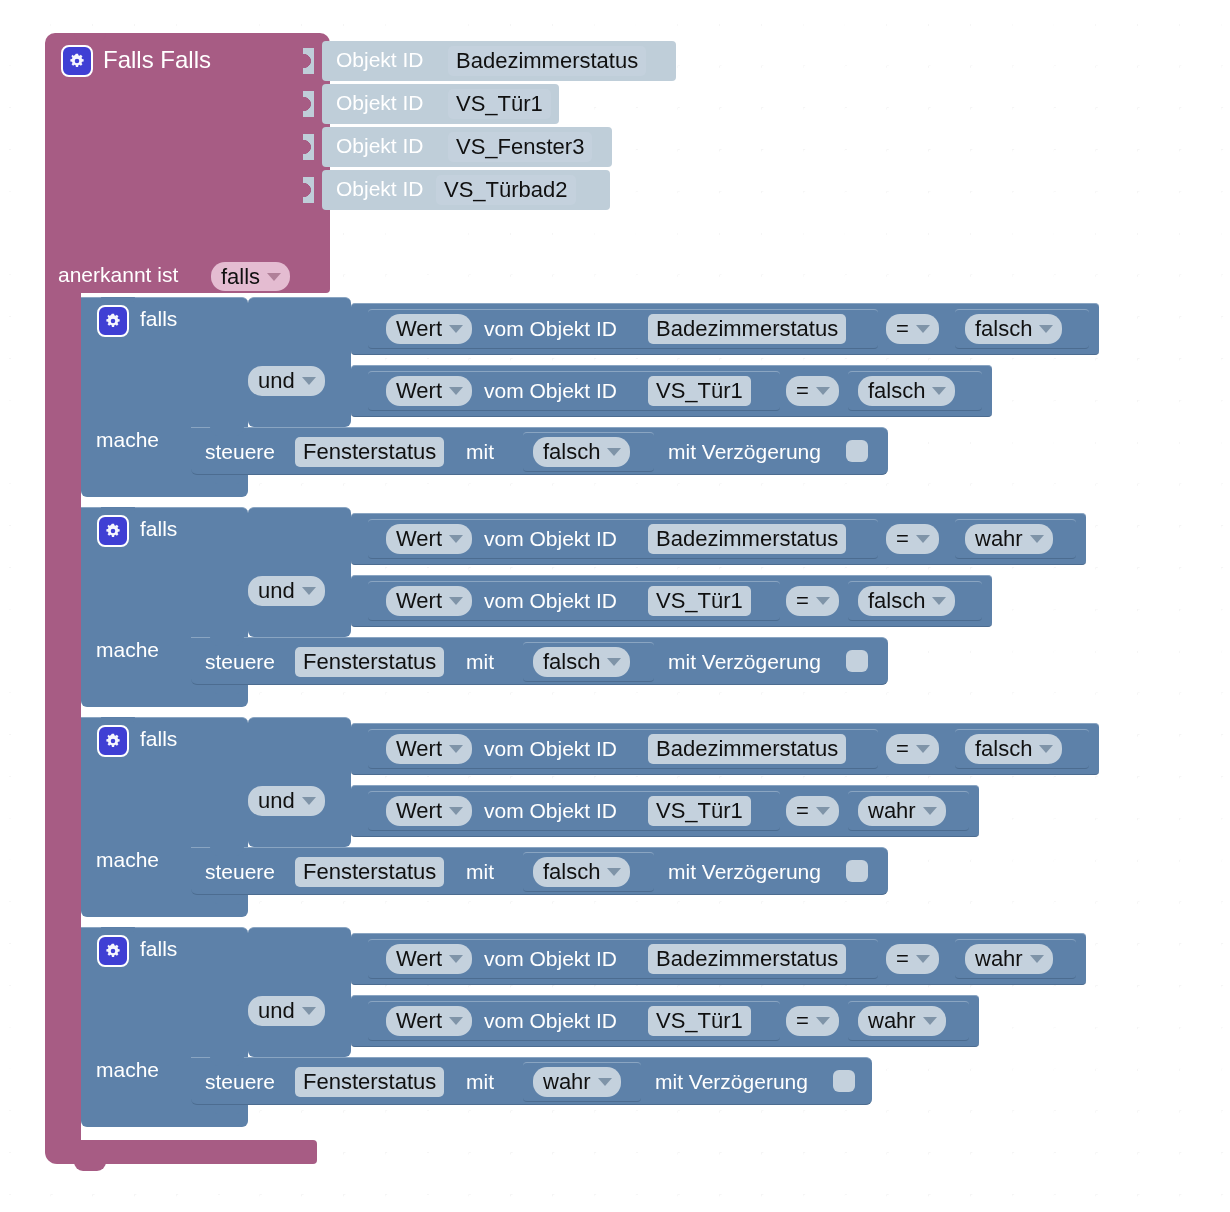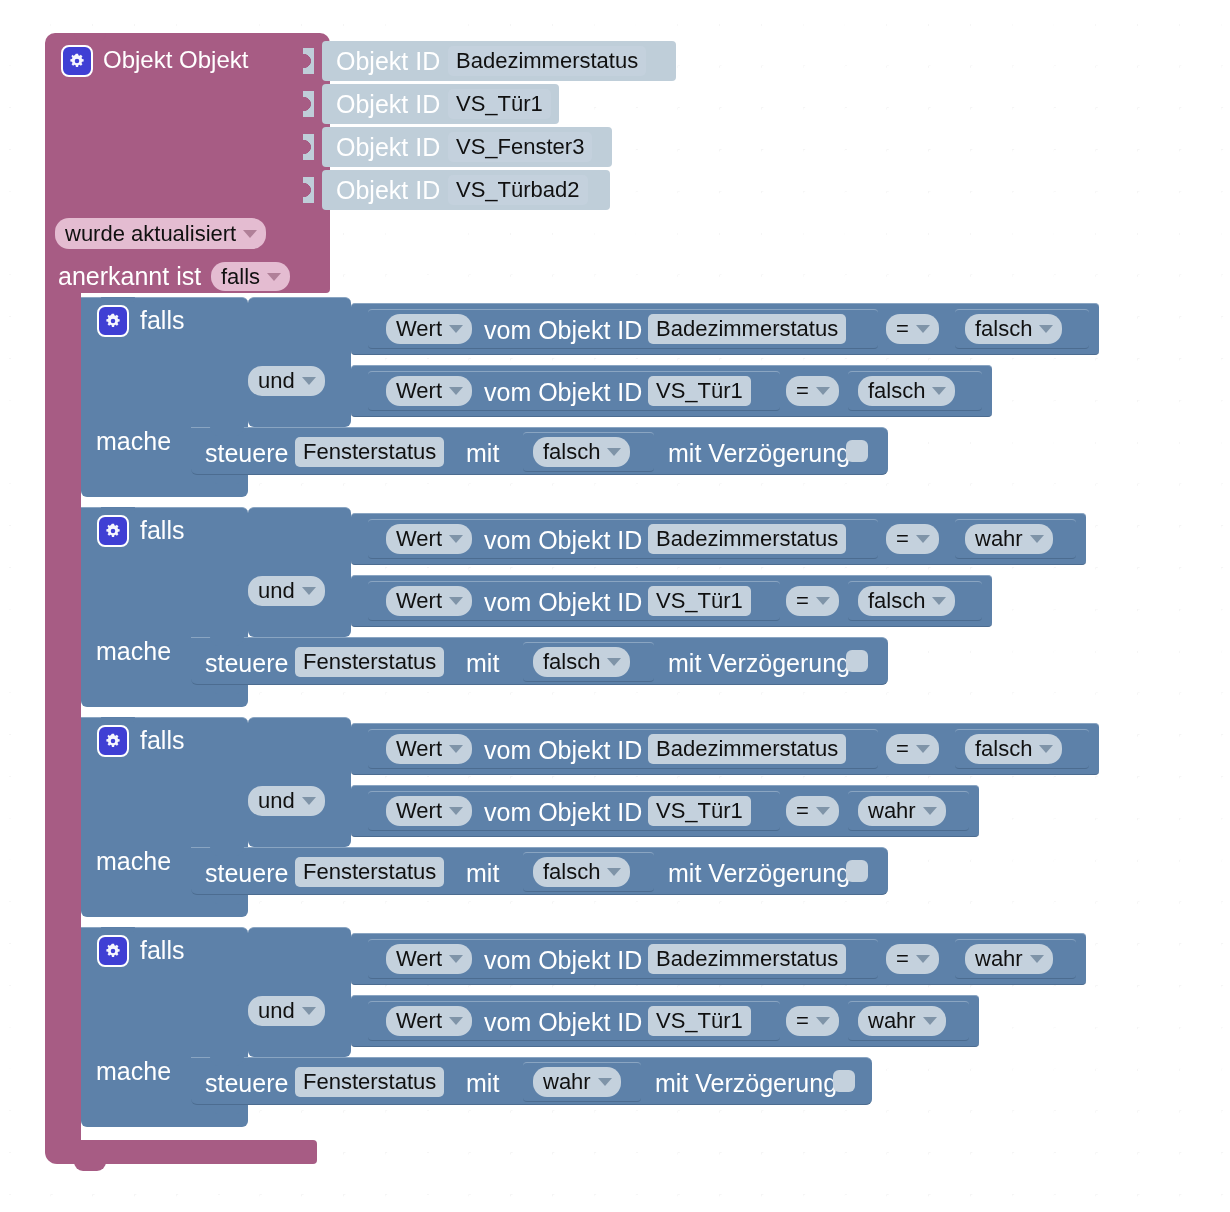--- a/index.html
+++ b/index.html
@@ -70,21 +70,21 @@
     width:11px; height:26px;
     background: currentColor;
     -webkit-mask-image: radial-gradient(circle 7px at 1px 13px, transparent 99%, #000 100%);
             mask-image: radial-gradient(circle 7px at 1px 13px, transparent 99%, #000 100%);
   }
 
   
   .lbl {
     position:absolute;
     color:#ffffff;
-    font-size: 25px;
+    font-size: 21px;
     line-height: 1;
     white-space: nowrap;
   }
 
   
   .field {
     position:absolute;
     background:#c4d1dd;
     border-radius: 5px;
     color:#101010;
@@ -163,46 +163,42 @@
   <div class="blk hat" style="left:45px; top:1140px; width:272px; height:24px; border-radius:0 4px 4px 12px;"></div>
   <div class="notch pink" style="left:74px; top:1162px; width:32px; height:9px;"></div>
 
   <div class="gear" style="left:61px; top:45px;">
     <svg width="16" height="16" viewBox="0 0 16 16" aria-hidden="true">
       <path fill="#ffffff" d="M8 5.2A2.8 2.8 0 1 0 8 10.8 2.8 2.8 0 0 0 8 5.2zm0 1.6a1.2 1.2 0 1 1 0 2.4 1.2 1.2 0 0 1 0-2.4z"></path>
       <path fill="#ffffff" d="M6.9 0.7h2.2l.25 1.6 1.25.52 1.3-.95 1.56 1.56-.95 1.3.52 1.25 1.6.25v2.2l-1.6.25-.52 1.25.95 1.3-1.56 1.56-1.3-.95-1.25.52-.25 1.6H6.9l-.25-1.6-1.25-.52-1.3.95-1.56-1.56.95-1.3-.52-1.25-1.6-.25v-2.2l1.6-.25.52-1.25-.95-1.3L3.1 1.87l1.3.95 1.25-.52z" opacity=".95"></path>
       <circle cx="8" cy="8" r="2.3" fill="#3f3fd4"></circle>
     </svg>
   </div>
-  <div class="lbl" style="left:103px; top:48px; font-size:24px;">Objekt Objekt</div>
+  <div class="lbl" style="left:103px; top:48px; font-size:24px;">Falls Falls</div>
 
   <div class="blk lightblk" style="left:322px; top:41px; width:354px; height:40px;"></div>
   <div class="socket" style="left:303px; top:48px; color:#bfced9;"></div>
   <div class="lbl" style="left:336px; top:49px;">Objekt ID</div>
   <div class="field" style="left:448px; top:46px;">Badezimmerstatus</div>
 
   <div class="blk lightblk" style="left:322px; top:84px; width:237px; height:40px;"></div>
   <div class="socket" style="left:303px; top:91px; color:#bfced9;"></div>
   <div class="lbl" style="left:336px; top:92px;">Objekt ID</div>
   <div class="field" style="left:448px; top:89px;">VS_Tür1</div>
 
   <div class="blk lightblk" style="left:322px; top:127px; width:290px; height:40px;"></div>
   <div class="socket" style="left:303px; top:134px; color:#bfced9;"></div>
   <div class="lbl" style="left:336px; top:135px;">Objekt ID</div>
   <div class="field" style="left:448px; top:132px;">VS_Fenster3</div>
 
   <div class="blk lightblk" style="left:322px; top:170px; width:288px; height:40px;"></div>
   <div class="socket" style="left:303px; top:177px; color:#bfced9;"></div>
   <div class="lbl" style="left:336px; top:178px;">Objekt ID</div>
-  <div class="field" style="left:448px; top:175px;">VS_Türbad2</div>
-
-  <div class="dd pink" style="left:55px; top:218px; height:31px;">
-    <span>wurde aktualisiert</span>
-    <span class="car"></span>
-  </div>
+  <div class="field" style="left:436px; top:175px;">VS_Türbad2</div>
+
 
   <div class="lbl" style="left:58px; top:264px;">anerkannt ist</div>
   <div class="dd pink" style="left:211px; top:262px; height:29px;">
     <span>falls</span>
     <span class="car"></span>
   </div>
 
   <div class="blk ifblk" style="left:81px; top:297px; width:167px; height:200px; border-radius:0 6px 6px 6px;"></div>
   <div class="notch blue" style="left:101px; top:297px;"></div>
   <div class="blk ifblk" style="left:248px; top:297px; width:103px; height:130px;"></div>

